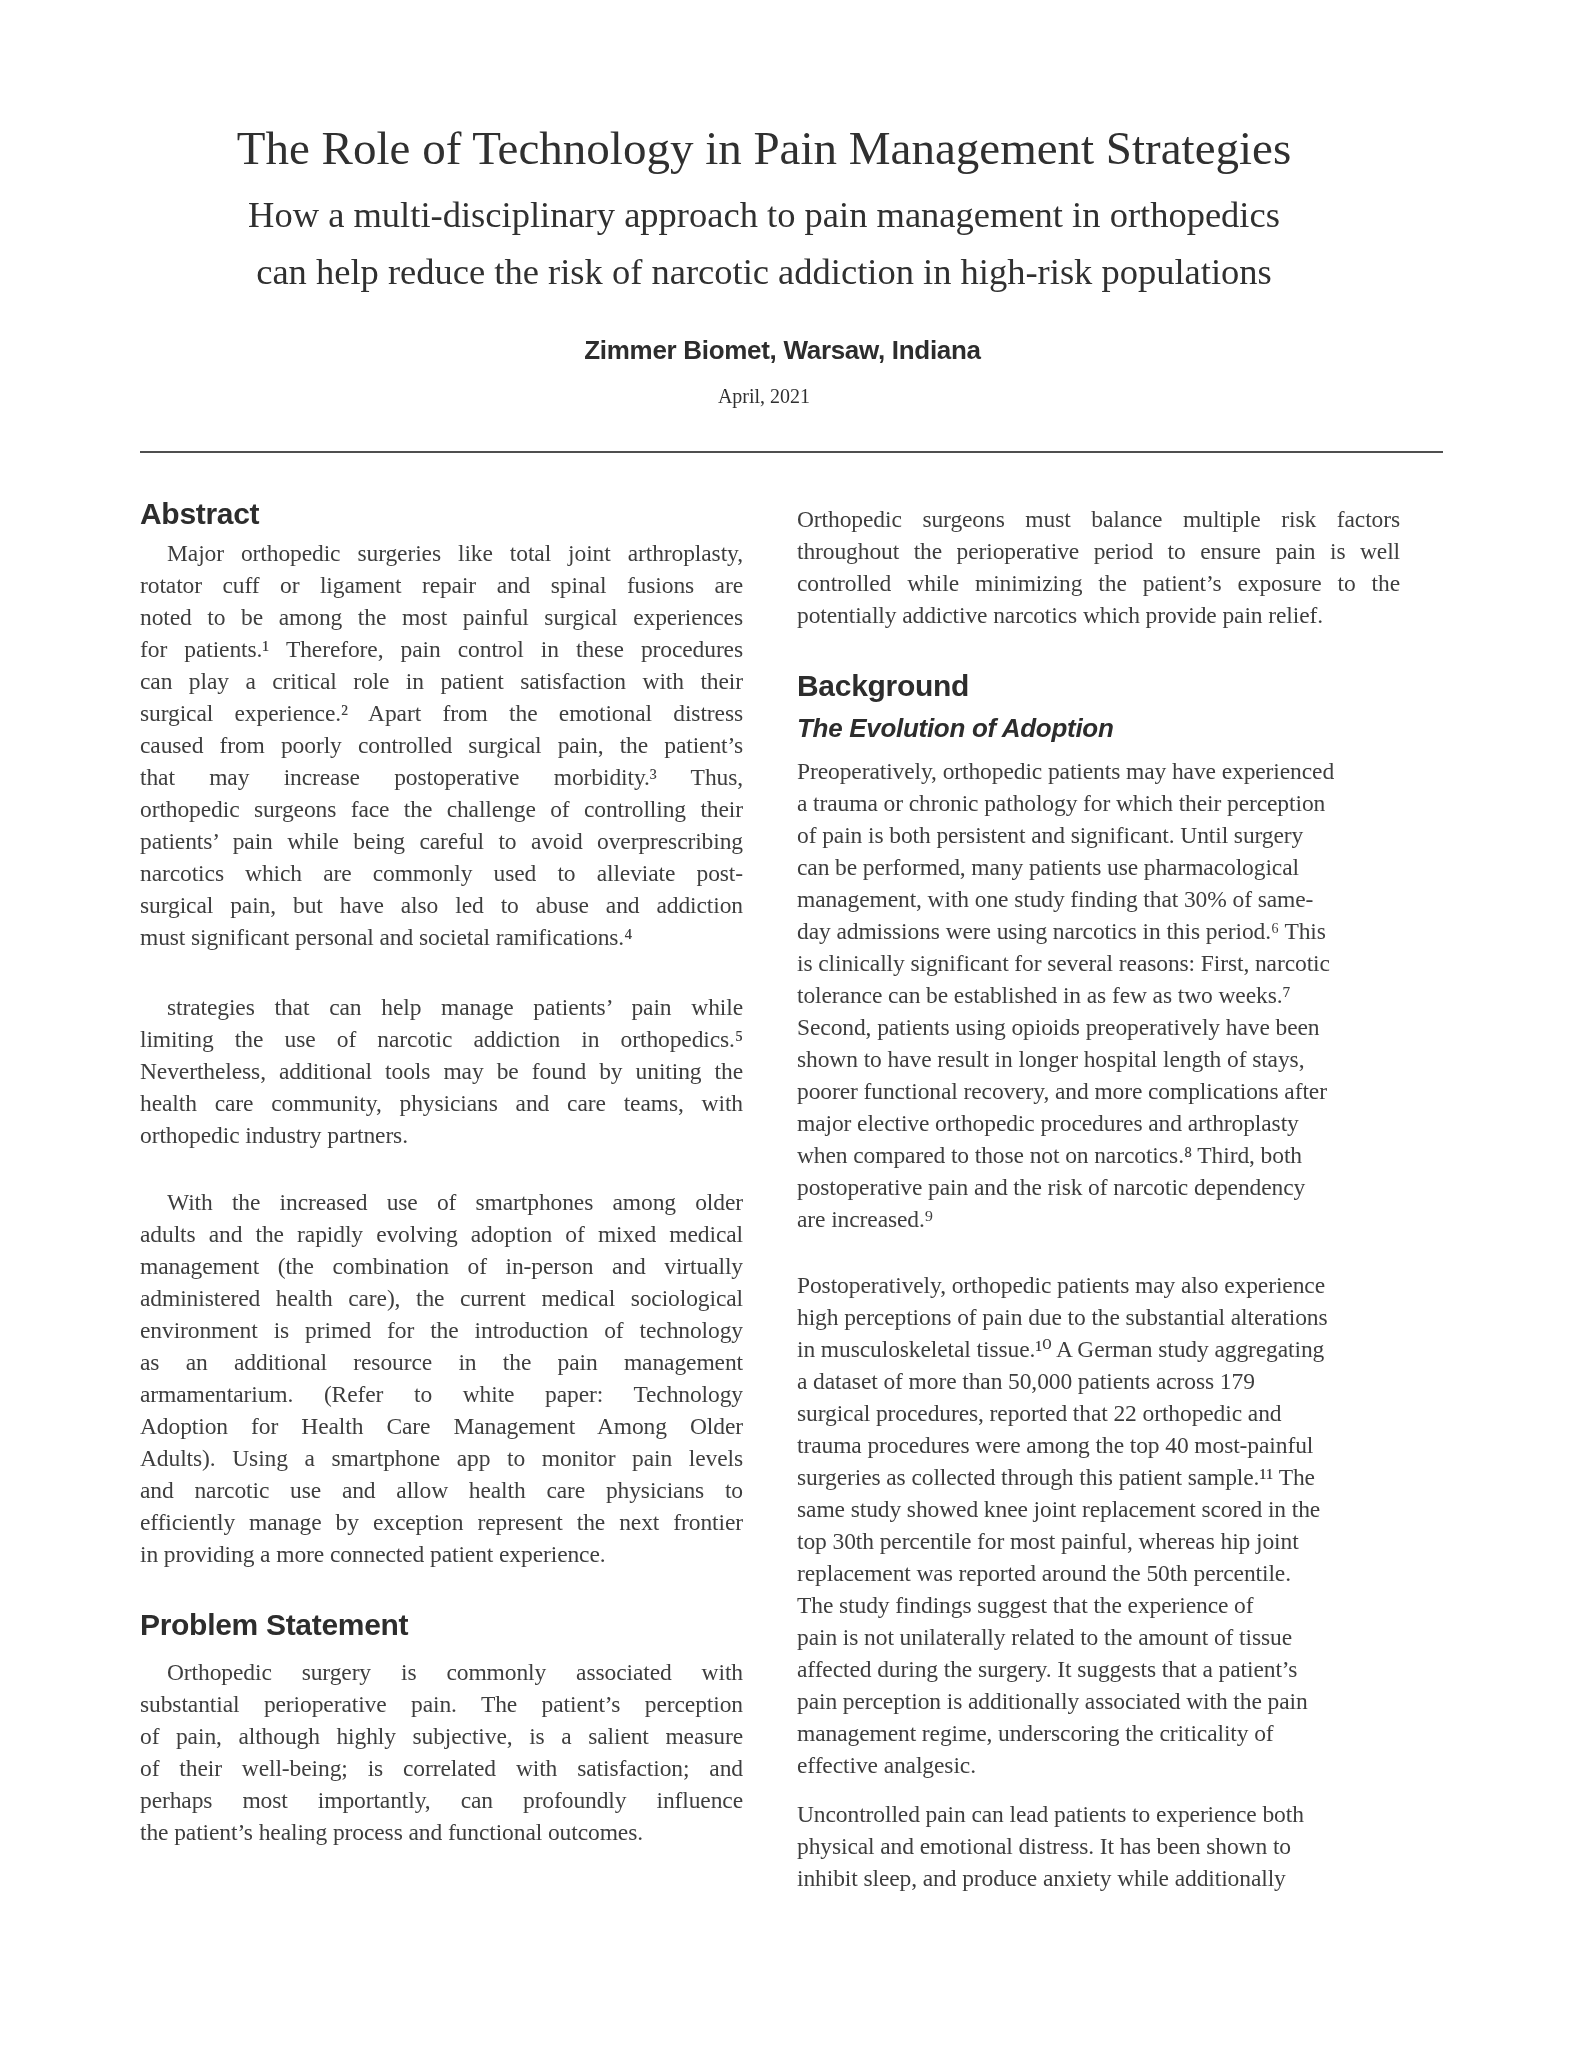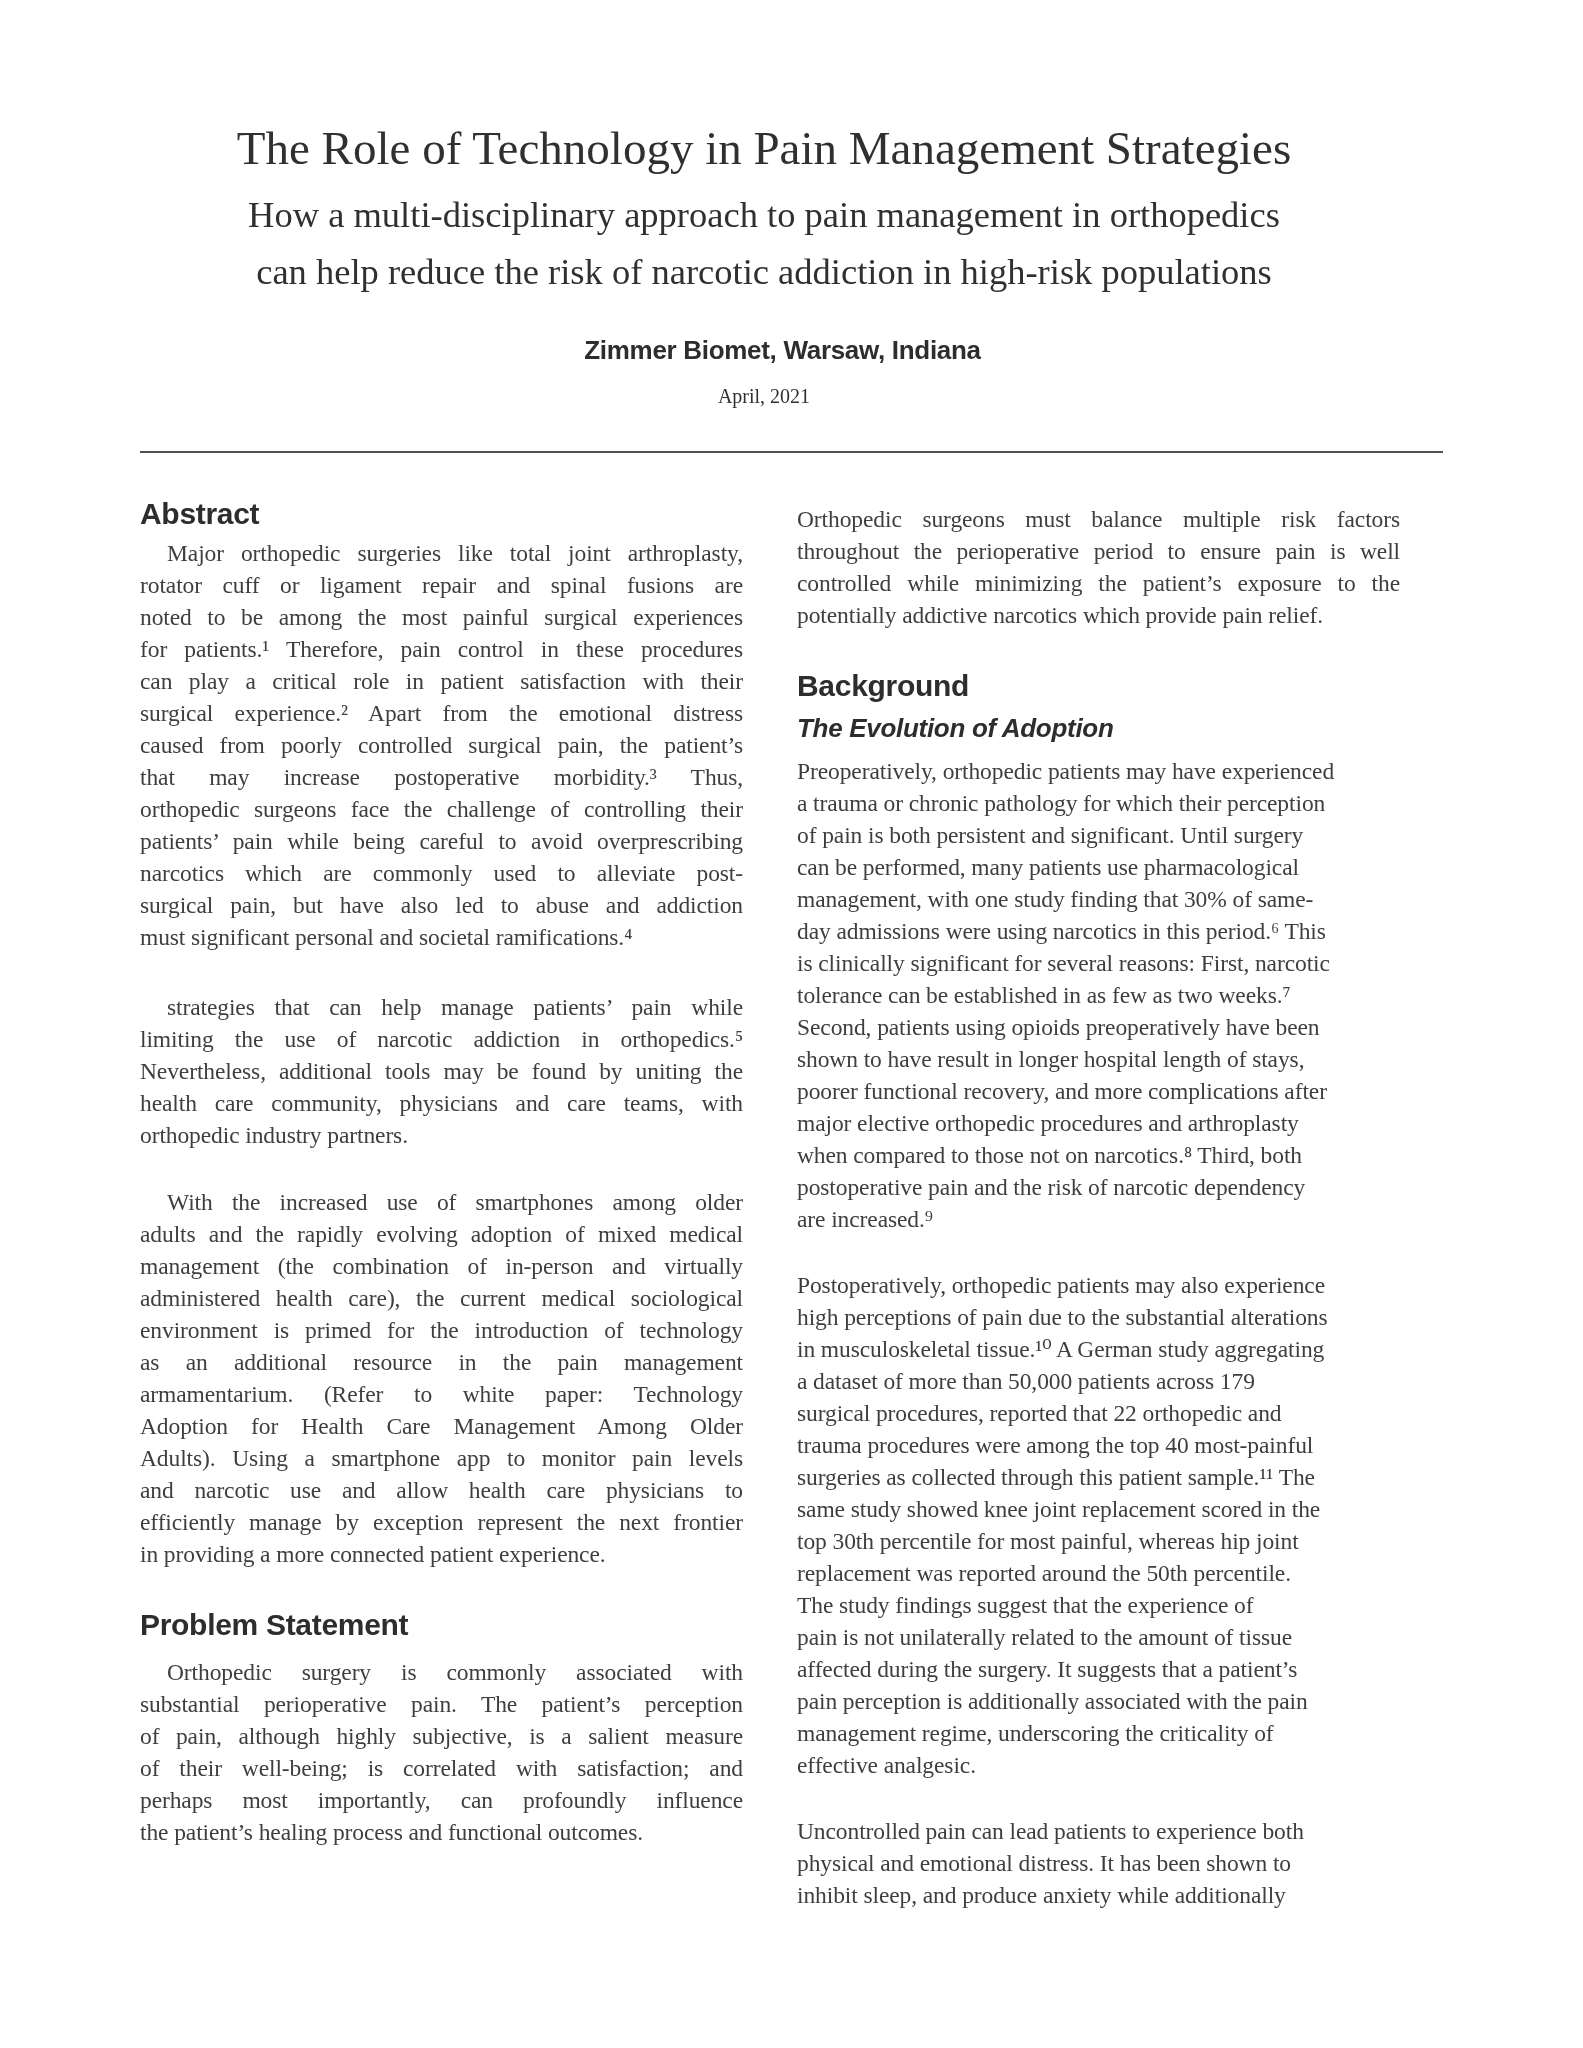--- a/index.html
+++ b/index.html
@@ -99,21 +99,21 @@
   .jl { text-align: justify; text-align-last: justify; }
   .p-a1 { margin-top: 4px; }
   .p-a2 { margin-top: 38px; }
   .p-a3 { margin-top: 35px; }
   .h-problem { margin-top: 36px; }
   .p-p1 { margin-top: 12px; }
   .p-r1 { margin-top: 8px; }
   .h-background { margin-top: 36px; }
   .p-r2 { margin-top: 10px; }
   .p-r3 { margin-top: 34px; }
-  .p-r4 { margin-top: 34px; font-family: Liberation Serif, serif; }
+  .p-r4 { margin-top: 17px; font-family: Liberation Serif, serif; }
 </style>
 </head>
 <body>
 
 <div class="page">
 
   <header>
     <h1 class="title">The Role of Technology in Pain Management Strategies</h1>
     <div class="subtitle">
         <div class="ln">How a multi-disciplinary approach to pain management in orthopedics</div>

